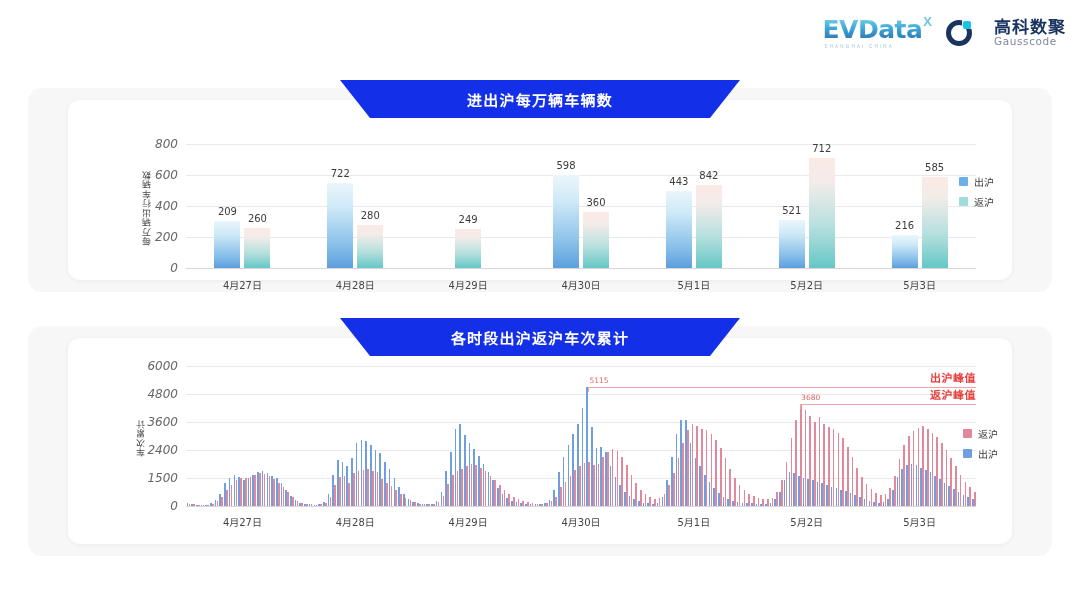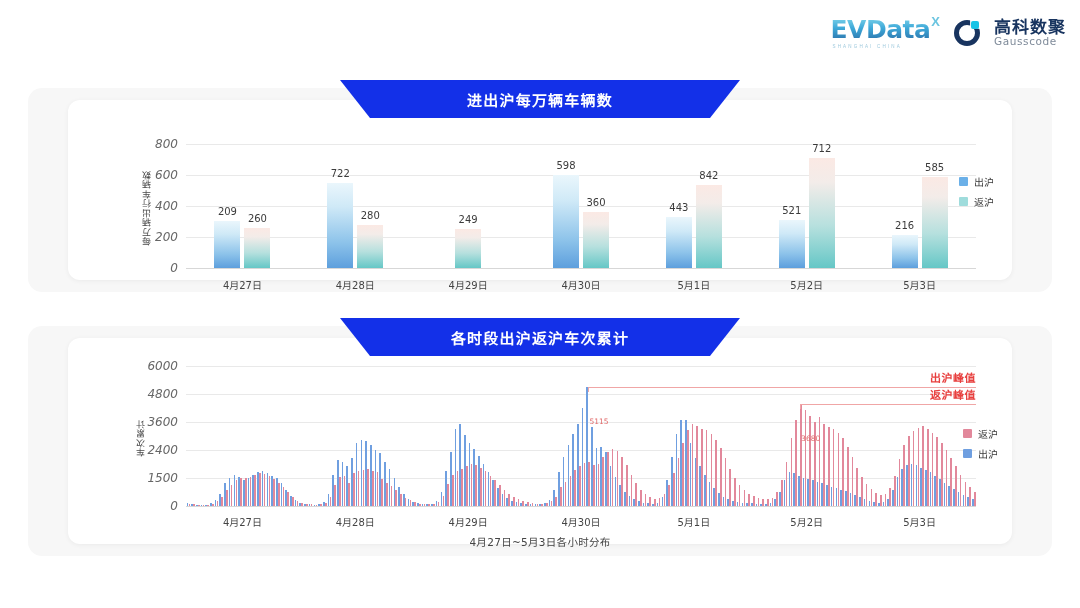--- a/index.html
+++ b/index.html
@@ -62,21 +62,21 @@
     letter-spacing: 2.2px;
     color: #9ec9dd;
     margin-top: 3px;
     margin-left: 2px;
     text-transform: uppercase;
   }
 
   .logo-gauss {
     display: flex;
     align-items: center;
-    gap: 14px;
+    gap: 22px;
   }
   .gauss-mark {
     width: 26px; height: 26px;
     position: relative;
     flex: none;
   }
   .gauss-mark .ring {
     position: absolute;
     inset: 0;
     border-radius: 50%;
@@ -258,21 +258,20 @@
     width: 1px;
     background: #f0a6a6;
   }
   .peak-num {
     position: absolute;
     font-size: 7.5px;
     color: #e06767;
     font-family: "DejaVu Sans", sans-serif;
     transform: translate(-50%, -100%);
     white-space: nowrap;
-    margin-top: 41px;
   }
   .peak-label {
     position: absolute;
     font-size: 11px;
     font-weight: 700;
     color: #e8403f;
     font-family: "DejaVu Sans", sans-serif;
     transform: translateY(-100%);
     white-space: nowrap;
     letter-spacing: 0.5px;
@@ -383,21 +382,21 @@
           </div>
           <div class="c1-group" style="left: 338.571px; width: 112.857px;">
             <div class="c1-bar out" style="height: 92.69px;">
               <span class="c1-val">598</span>
             </div>
             <div class="c1-bar back" style="height: 55.8px;">
               <span class="c1-val">360</span>
             </div>
           </div>
           <div class="c1-group" style="left: 451.429px; width: 112.857px;">
-            <div class="c1-bar out" style="height: 51px; margin-top: 27px;">
+            <div class="c1-bar out" style="height: 77px; margin-top: 27px;">
               <span class="c1-val">443</span>
             </div>
             <div class="c1-bar back" style="height: 83.39px;">
               <span class="c1-val">842</span>
             </div>
           </div>
           <div class="c1-group" style="left: 564.286px; width: 112.857px;">
             <div class="c1-bar out" style="height: 47.585px;">
               <span class="c1-val">521</span>
             </div>
@@ -1157,21 +1156,20 @@
       <div id="c2-xticks">
           <div class="xtick" style="left: 174.429px; top: 176px;">4月27日</div>
           <div class="xtick" style="left: 287.286px; top: 176px;">4月28日</div>
           <div class="xtick" style="left: 400.143px; top: 176px;">4月29日</div>
           <div class="xtick" style="left: 513px; top: 176px;">4月30日</div>
           <div class="xtick" style="left: 625.857px; top: 176px;">5月1日</div>
           <div class="xtick" style="left: 738.714px; top: 176px;">5月2日</div>
           <div class="xtick" style="left: 851.571px; top: 176px;">5月3日</div>
         </div>
 
-      <div class="caption" id="c2-caption" style="top:196px;">4月27日~5月3日各小时分布</div>
 
       <div class="legend" id="c2-legend" style="right:14px; top:88px;">
           <div class="legend-item">
             <span class="legend-swatch" style="background: rgb(226, 136, 155);"></span>
             <span class="legend-text">返沪</span>
           </div>
           <div class="legend-item">
             <span class="legend-swatch" style="background: rgb(111, 159, 224);"></span>
             <span class="legend-text">出沪</span>
           </div>

